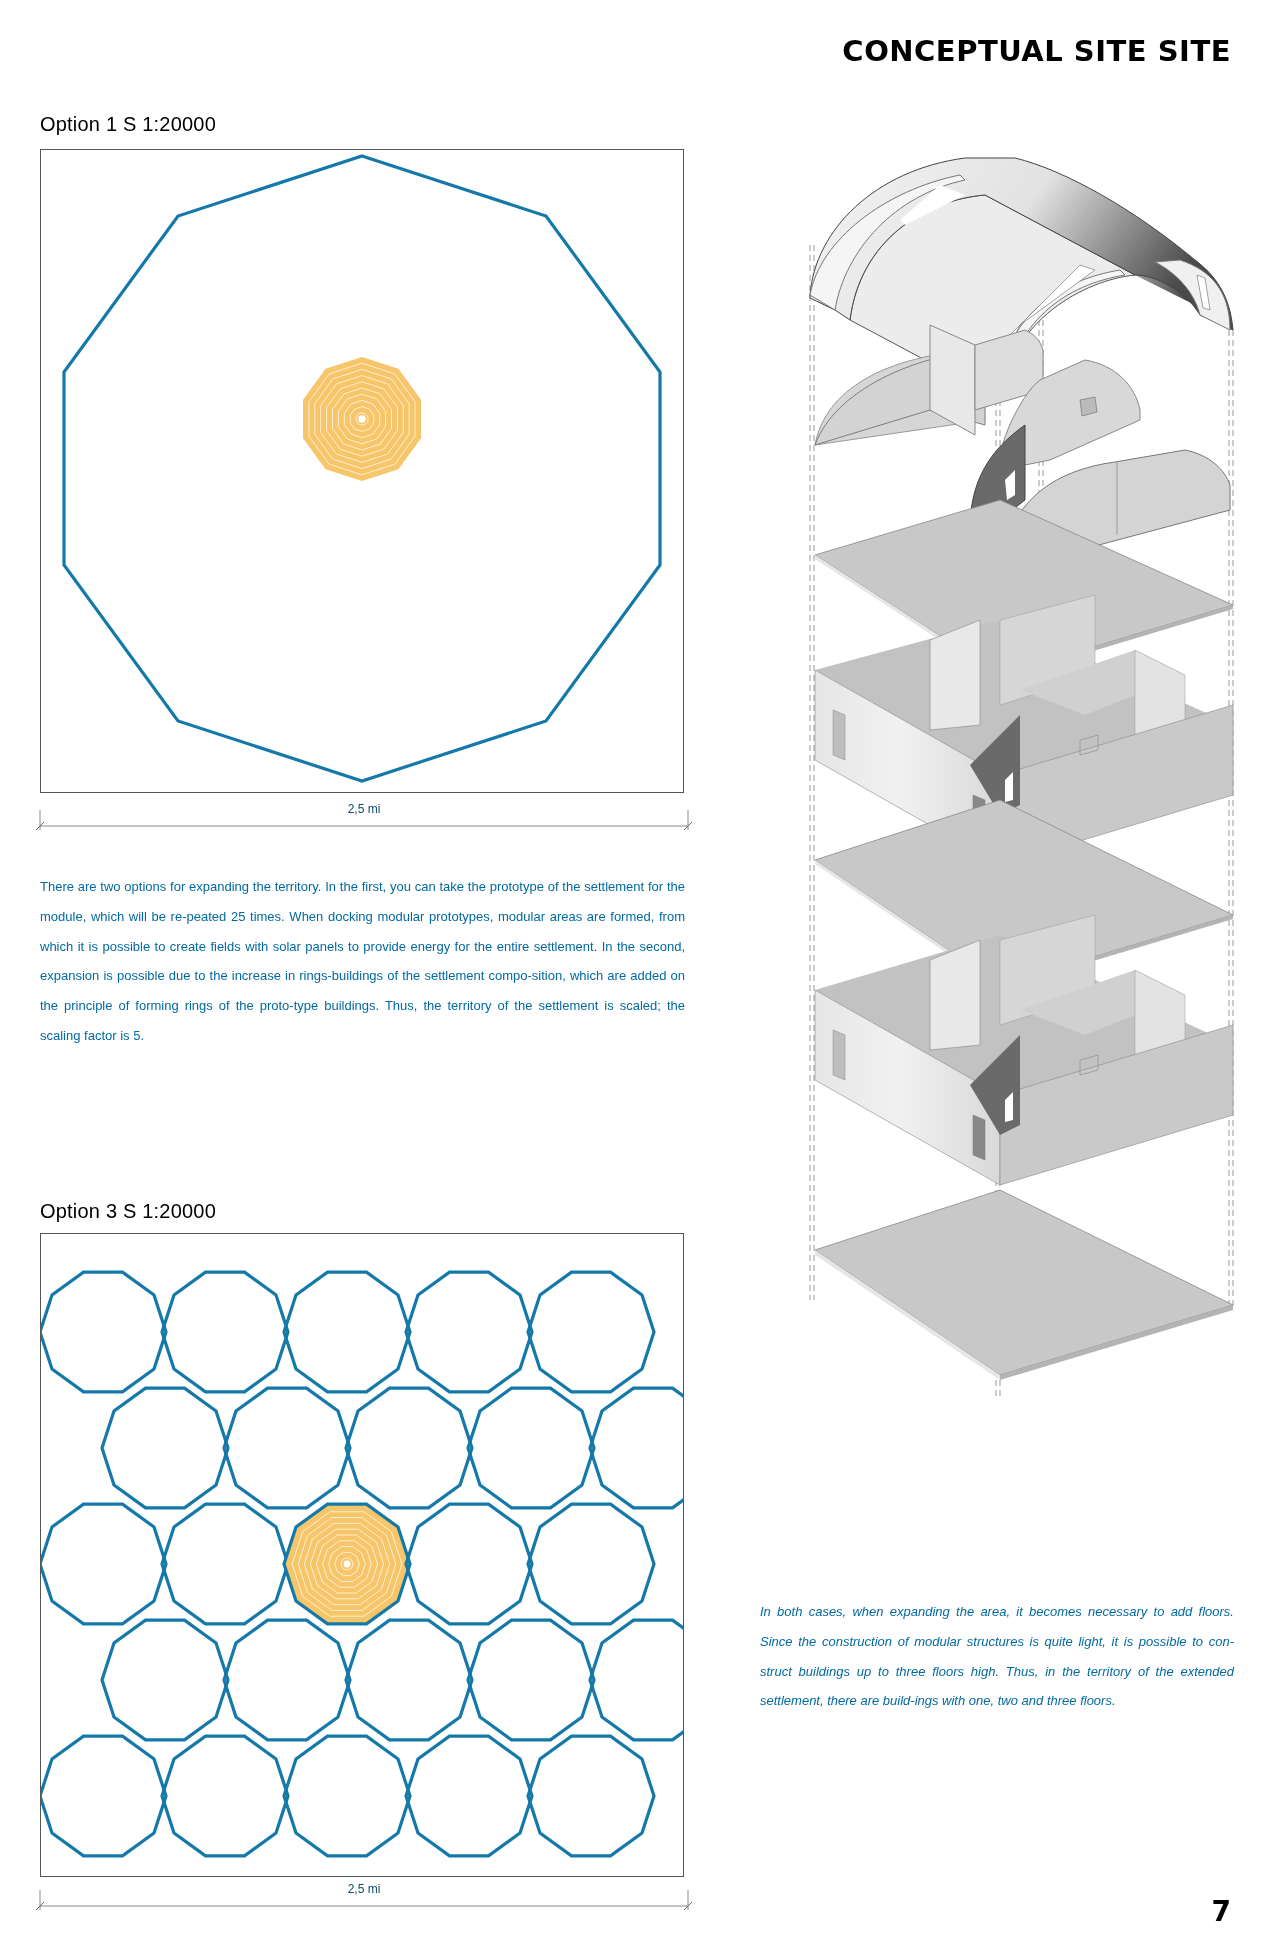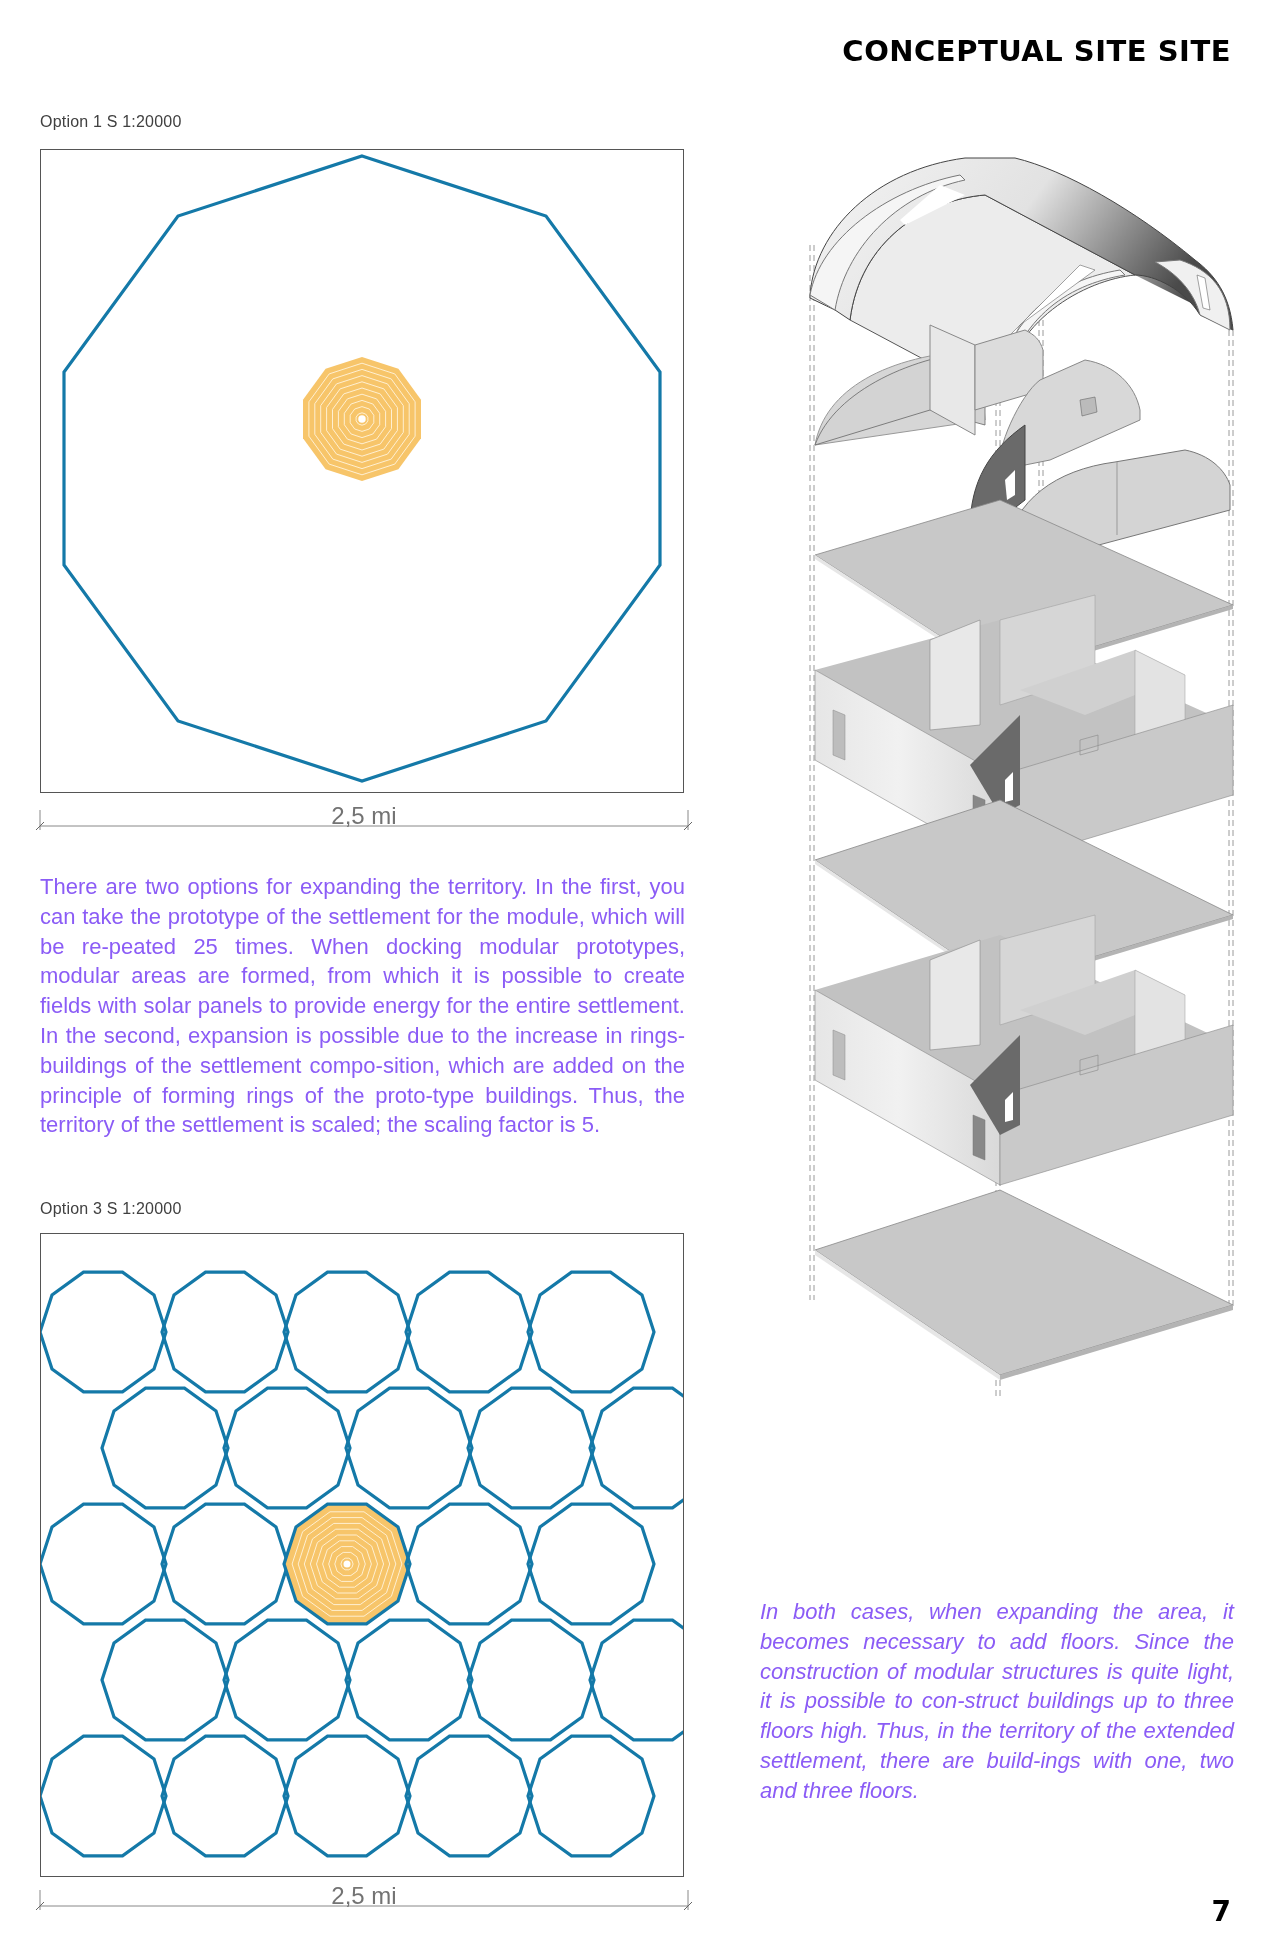--- a/index.html
+++ b/index.html
@@ -1,30 +1,30 @@
 <!DOCTYPE html>
 <html><head>
 <meta charset="utf-8">
 <style>
   html, body { margin: 0; padding: 0; background: #ffffff; }
   body { width: 1271px; height: 1947px; position: relative; overflow: hidden;
          font-family: "DejaVu Sans", sans-serif; color: #1a1a1a; }
   .page-title { position: absolute; right: 40px; top: 34px; font-size: 29px; font-weight: bold;
                 letter-spacing: 0.5px; color: #000; font-family: "DejaVu Sans", sans-serif; }
-  .caption { position: absolute; left: 40px; font-size: 16px; font-weight: 300; color: #404040;
+  .caption { position: absolute; left: 40px; font-size: 20px; font-weight: 300; color: #000000;
              font-family: "Liberation Sans", sans-serif; letter-spacing: 0.2px; }
   .plan-frame { position: absolute; left: 40px; width: 644px; height: 644px; border: 1px solid #555;
                 box-sizing: border-box; background: #fff; }
   .plan-frame svg { position: absolute; left: 0; top: 0; }
   .dim { position: absolute; left: 36px; width: 656px; height: 30px; }
   .dim svg { position: absolute; left: 0; top: 0; }
   .dim-label { position: absolute; left: 0; width: 656px; text-align: center; top: 2px;
-               font-family: "Liberation Sans", sans-serif; font-size: 24px; color: #737373; }
-  .body-text { position: absolute; font-family: "Liberation Sans", sans-serif; font-size: 22px;
-               line-height: 29.8px; color: #8b5cf6; text-align: justify; hyphens: manual; }
+               font-family: "Liberation Sans", sans-serif; font-size: 12px; color: #0c4a6e; }
+  .body-text { position: absolute; font-family: "Liberation Sans", sans-serif; font-size: 13px;
+               line-height: 29.8px; color: #0369a1; text-align: justify; hyphens: manual; }
   .para-1 { left: 40px; top: 872px; width: 645px; }
   .para-2 { left: 760px; top: 1597px; width: 474px; font-style: italic; }
   .axon { position: absolute; left: 805px; top: 150px; width: 440px; height: 1390px; }
   .page-number { position: absolute; right: 40px; top: 1895px; font-size: 28px; font-weight: bold; color: #000; }
 </style>
 </head>
 <body>
 
 <div class="page-title">CONCEPTUAL SITE SITE</div>
 

